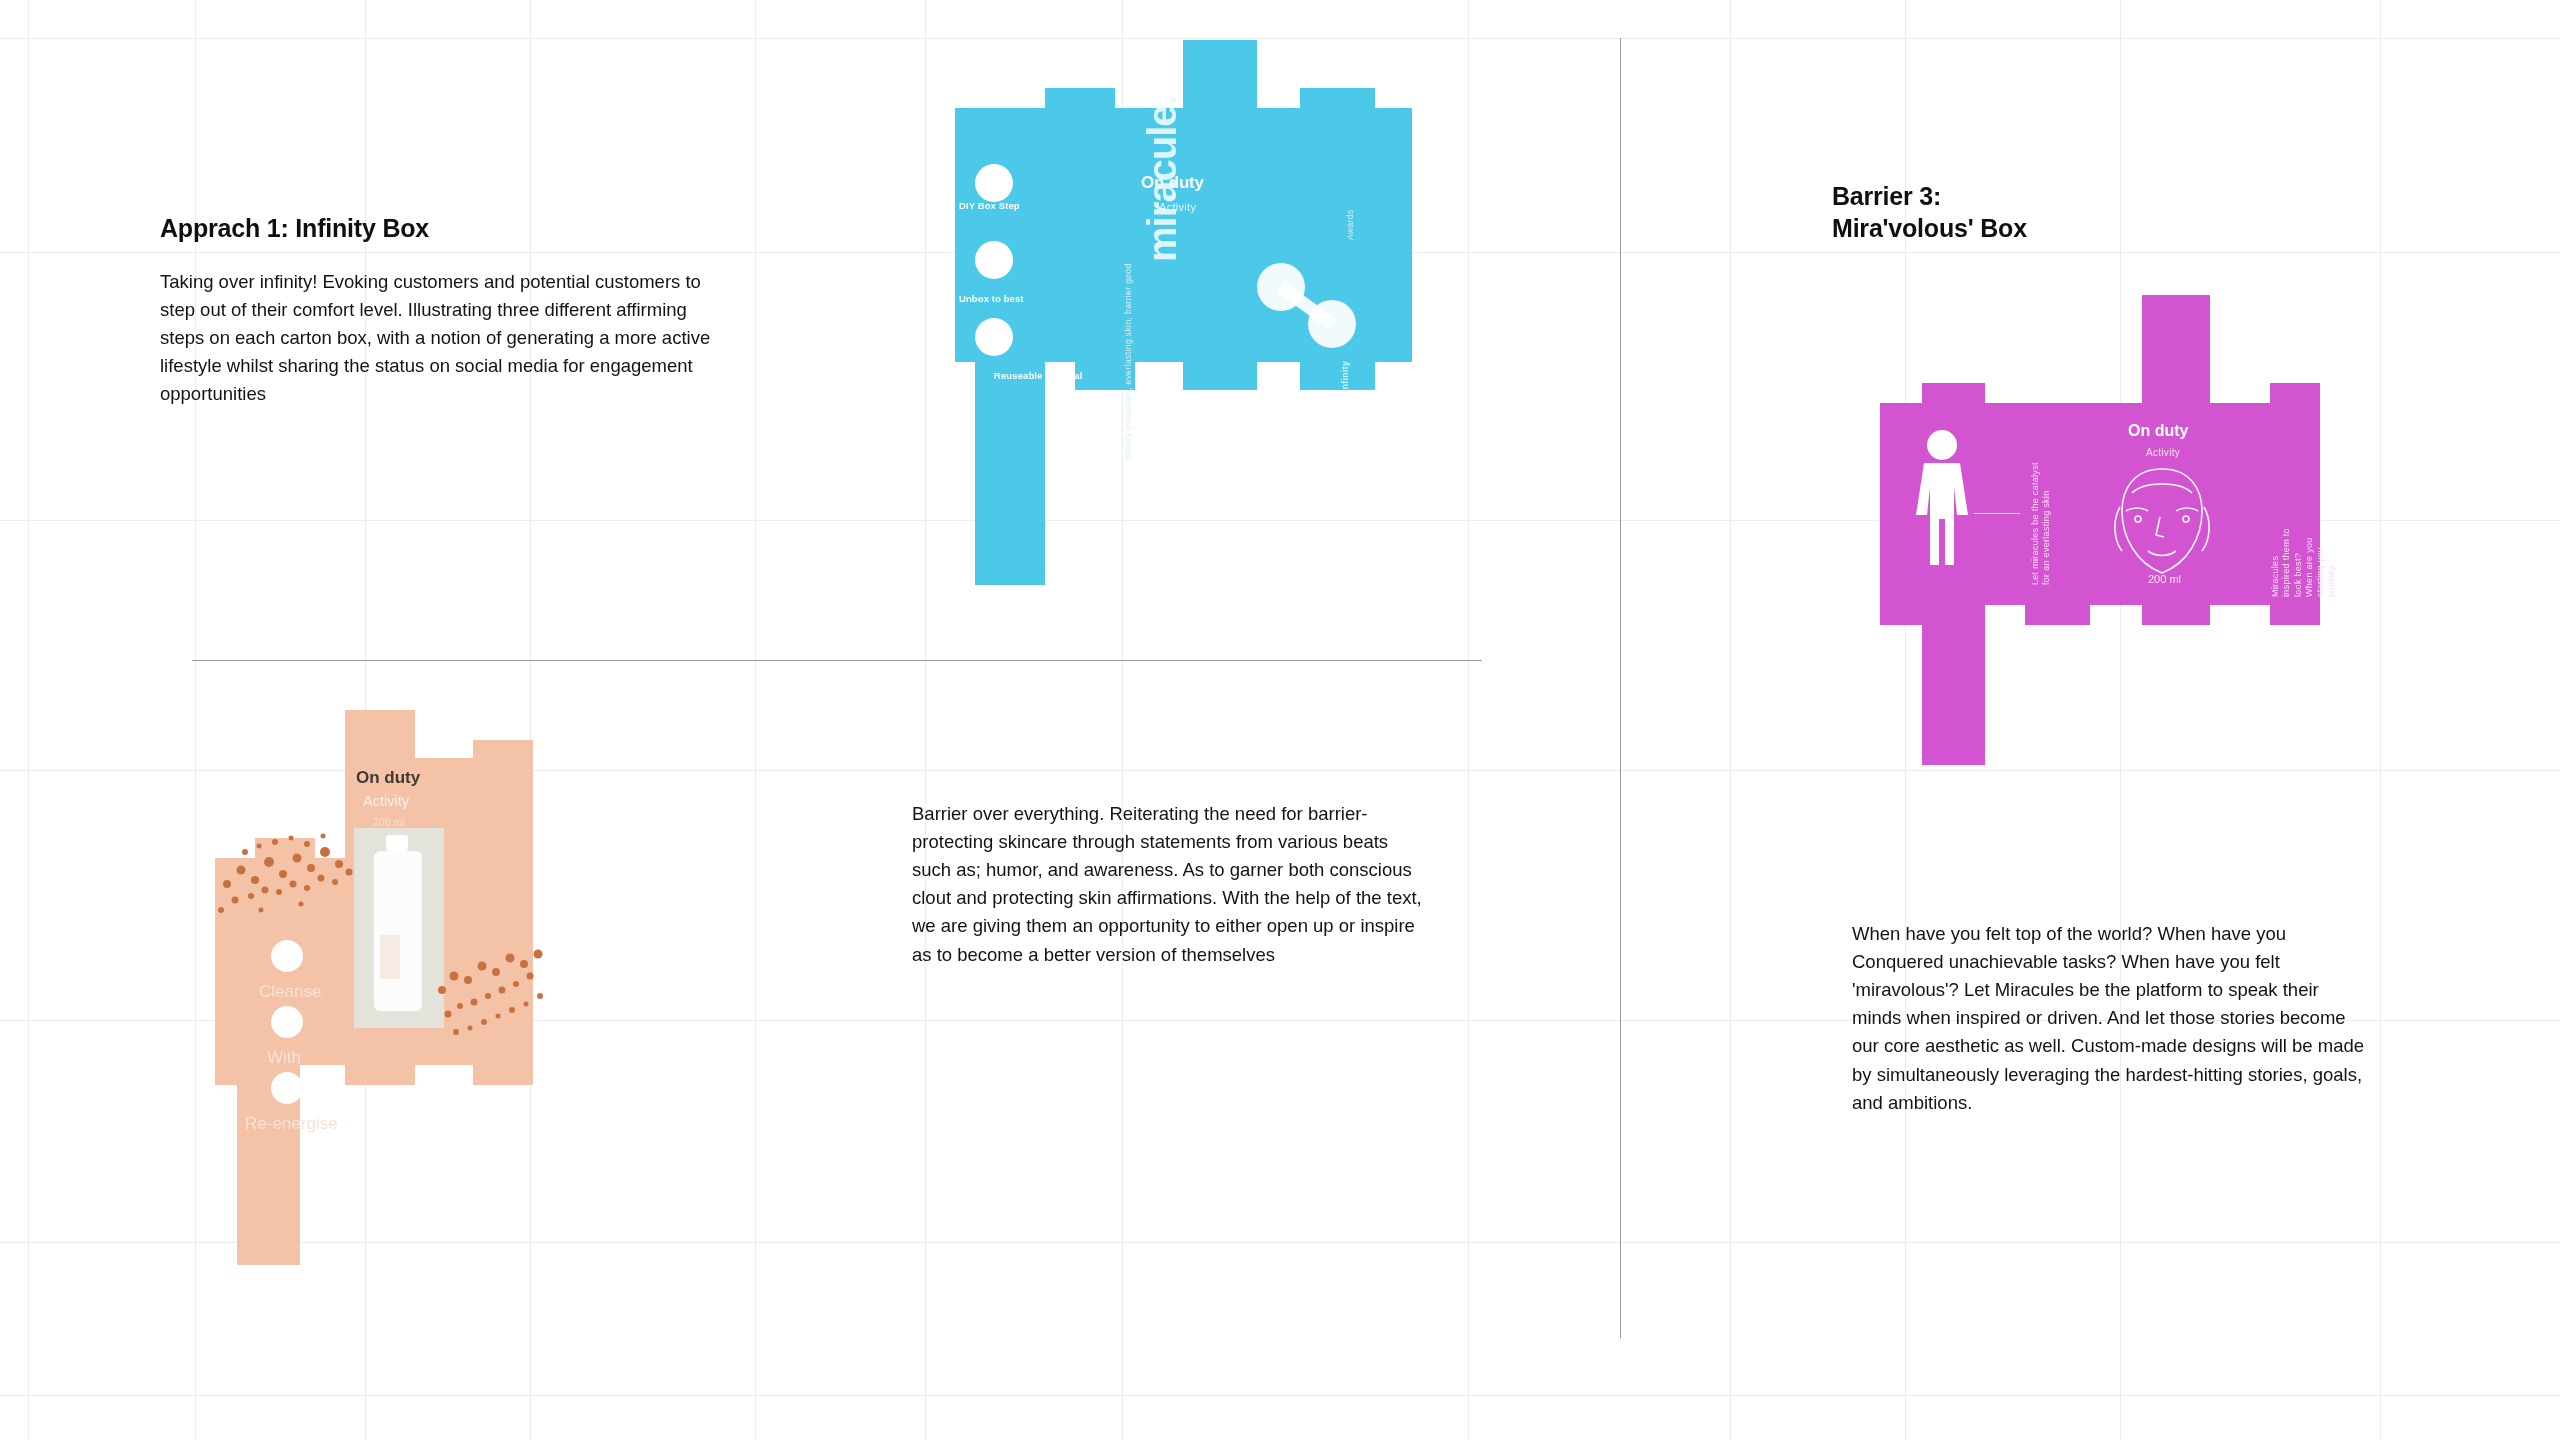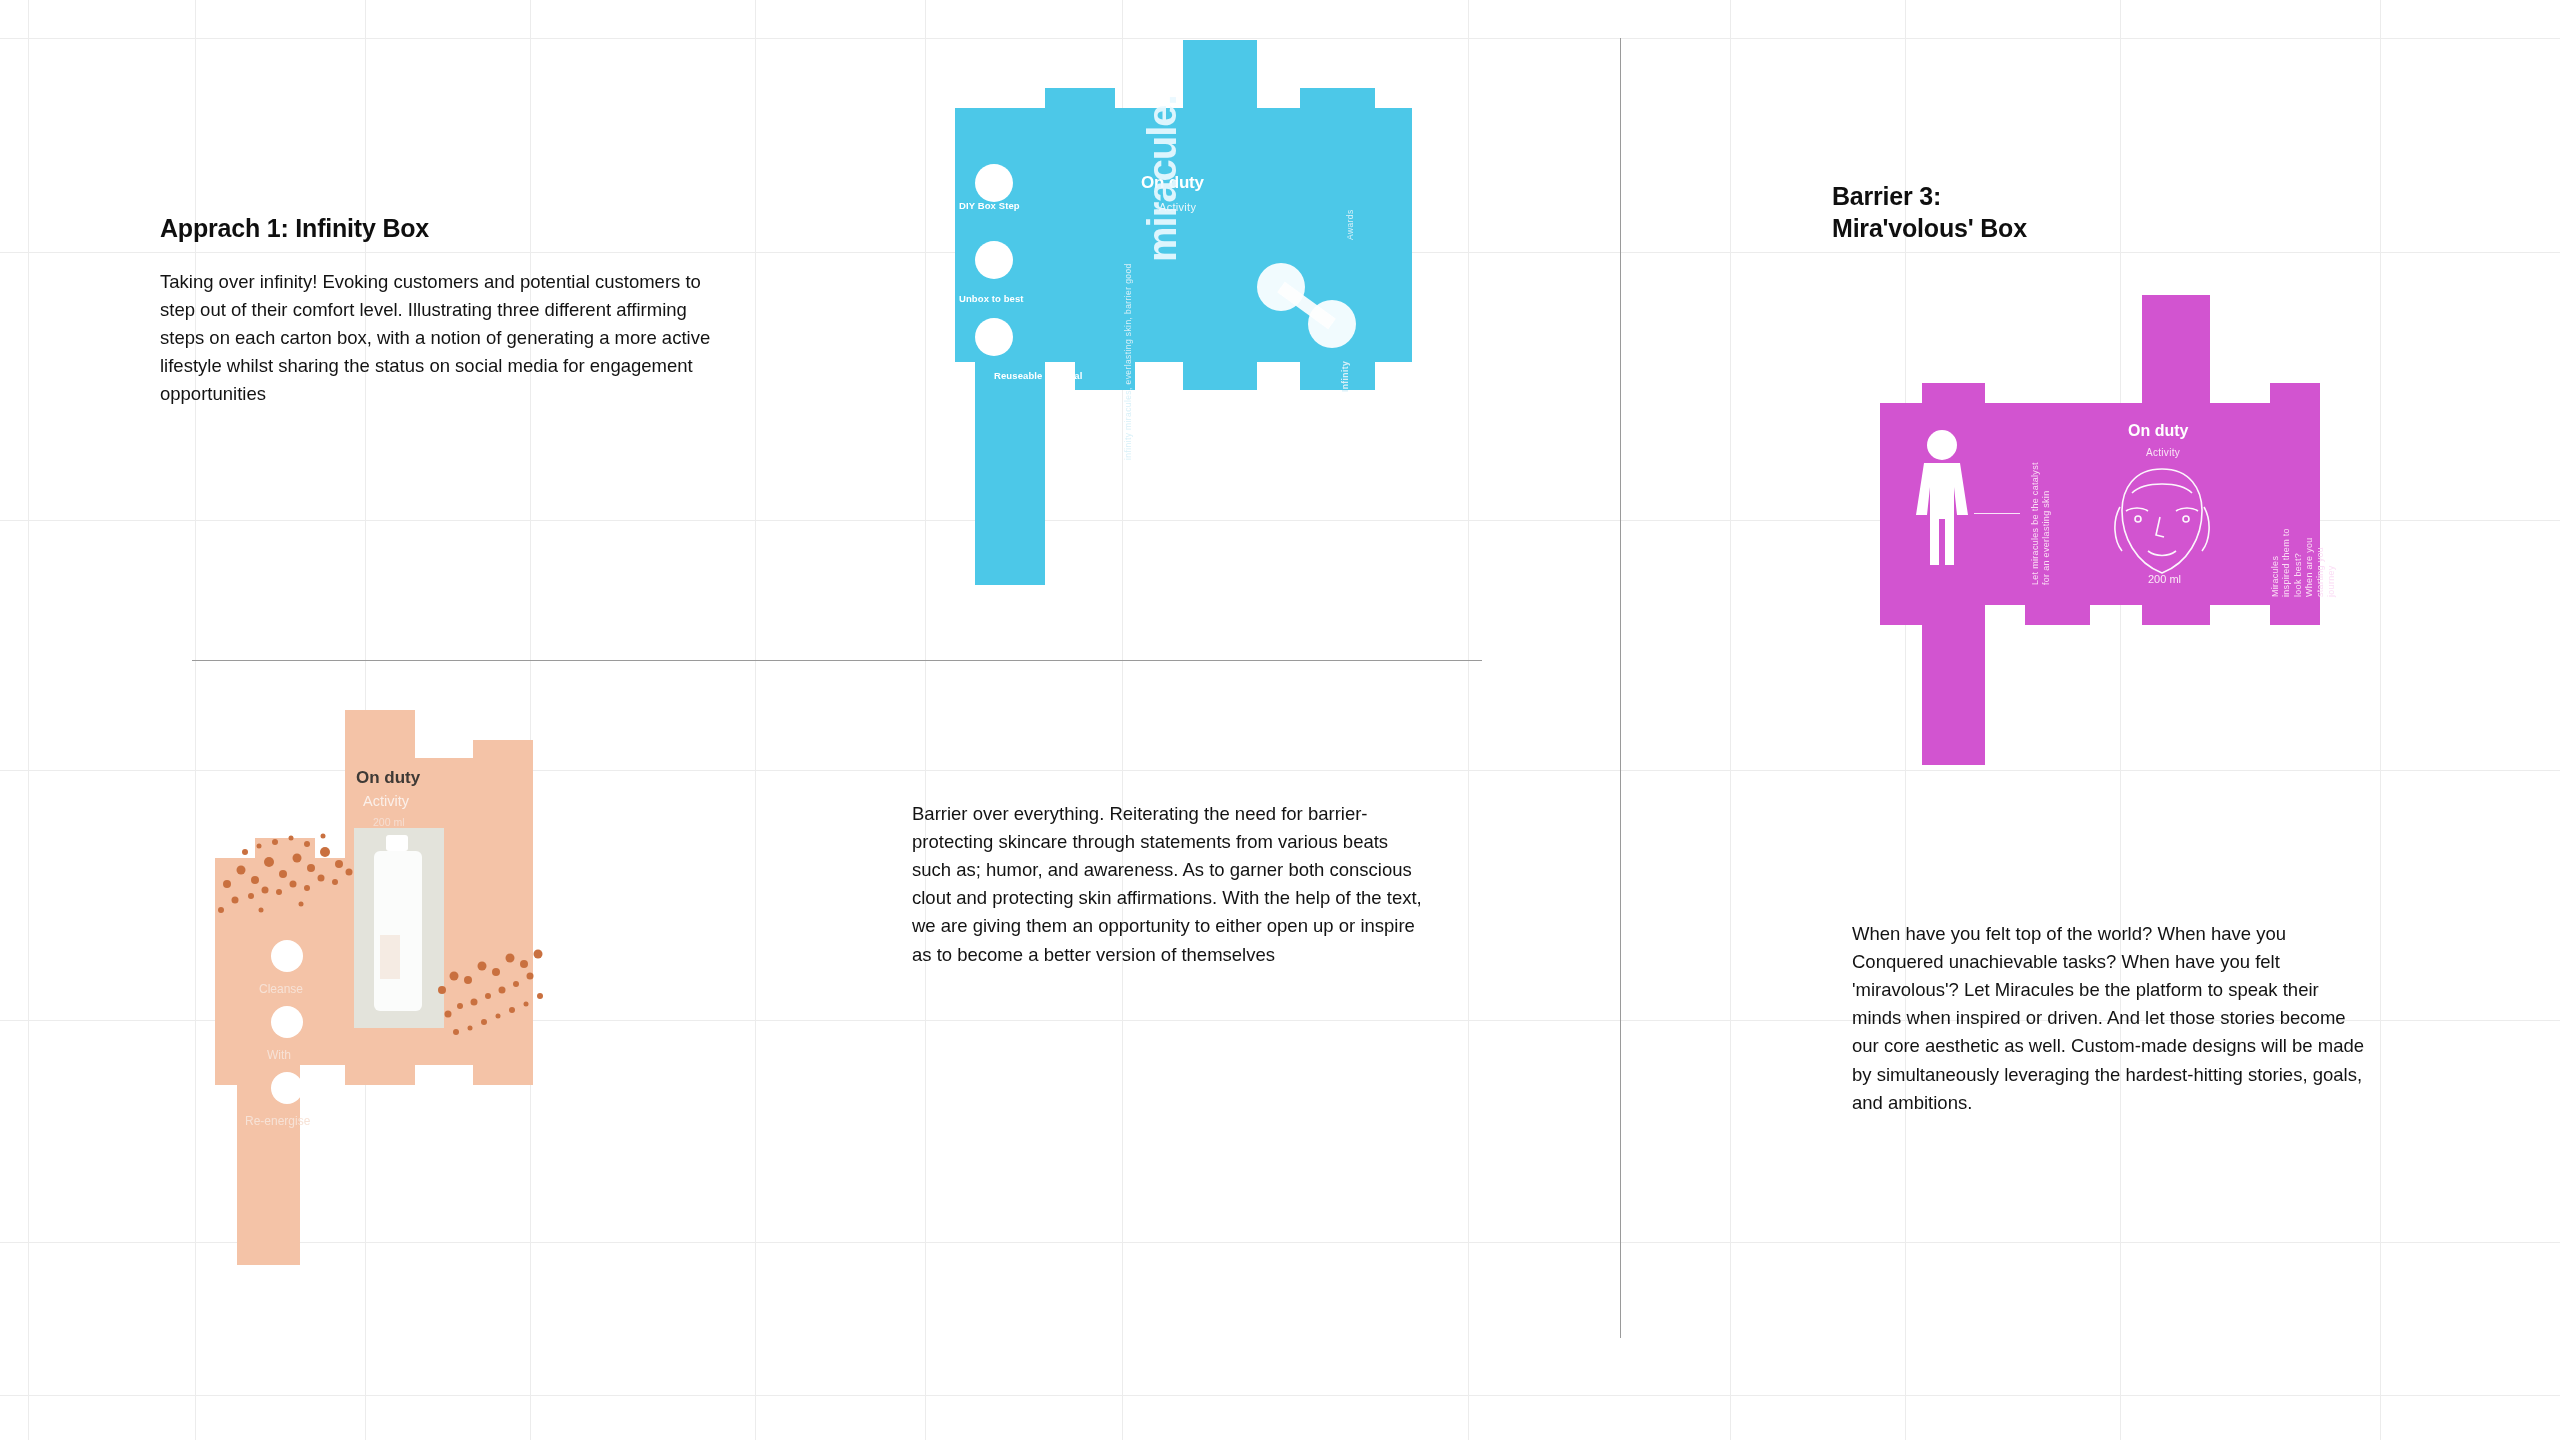--- a/index.html
+++ b/index.html
@@ -123,21 +123,21 @@
   .lbl-peach-sub {
     color: #fbf0ea;
     font-size: 14.5px;
   }
   .lbl-peach-ml {
     color: #f6ded2;
     font-size: 10.5px;
   }
   .lbl-peach-step {
     color: #f7e2d6;
-    font-size: 12px;
+    font-size: 17px;
   }
 
   
   .lbl-mag-title {
     color: #ffffff;
     font-weight: bold;
     font-size: 16px;
   }
   .lbl-mag-sub {
     color: #fbe6f7;

